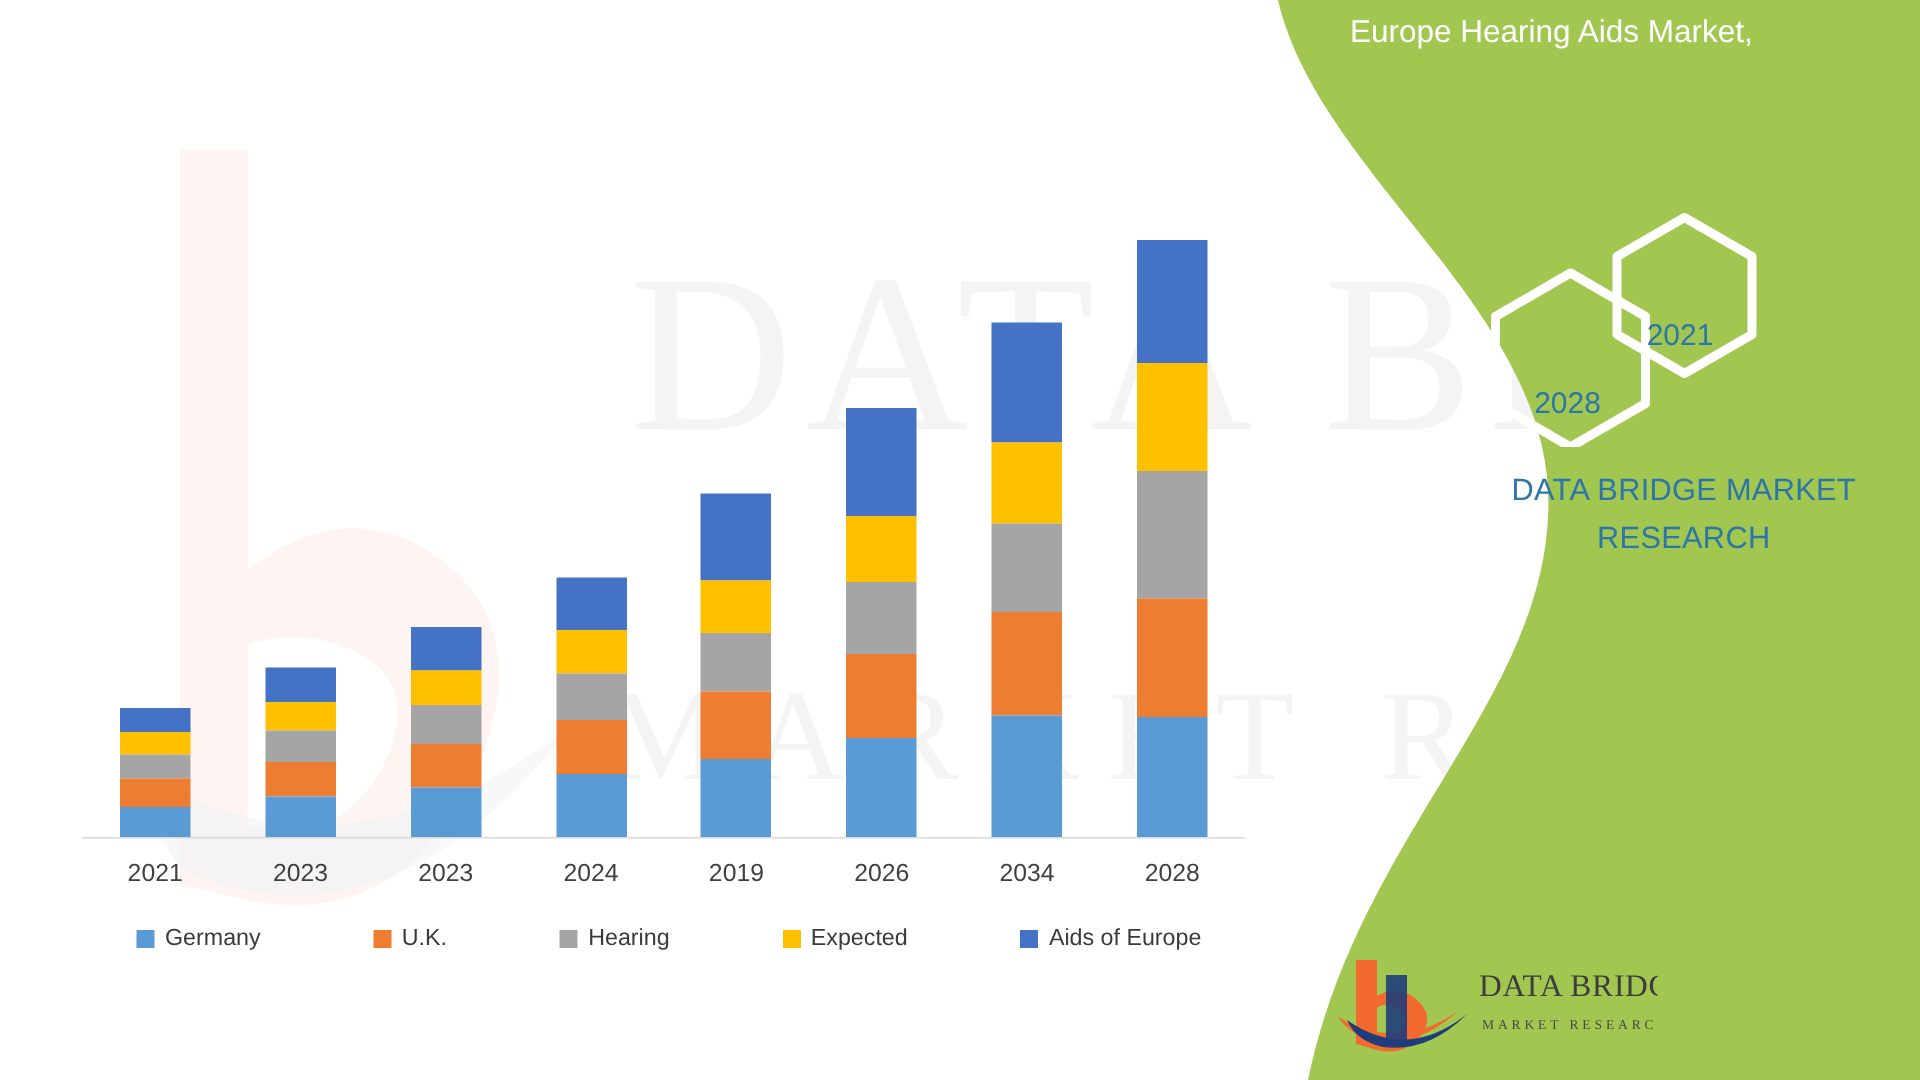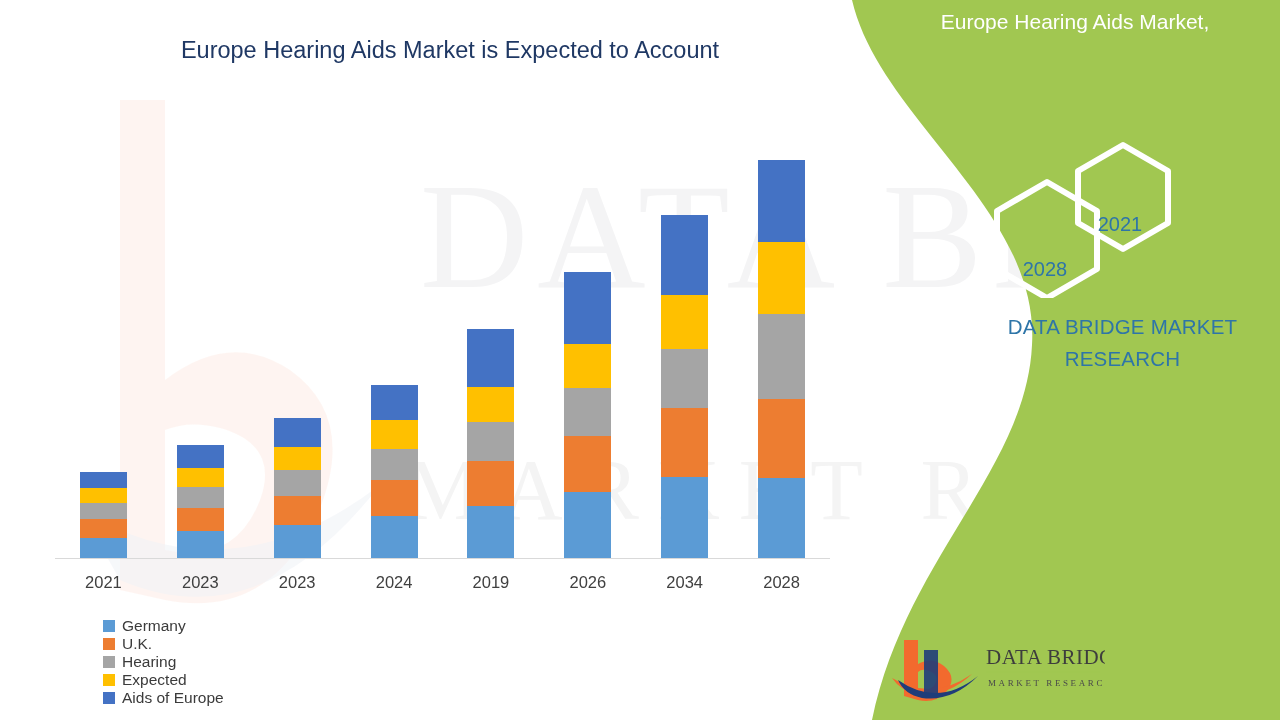--- a/index.html
+++ b/index.html
@@ -124,27 +124,26 @@
     width: 80px;
     text-align: center;
     font-size: 16.5px;
     color: #404040;
     font-weight: 400;
   }
 
   
   #legend {
     position: absolute;
-    left: 103px;
+    left: 91px;
     top: 617px;
     width: 710px;
     display: flex;
-    align-items: flex-start;
+    align-items: flex-end;
     justify-content: space-between;
-    flex-direction: column;
   }
   .legend-item {
     display: flex;
     align-items: center;
     gap: 7px;
   }
   .legend-swatch {
     width: 12px;
     height: 12px;
     display: block;
@@ -154,21 +153,21 @@
     font-size: 15.5px;
     color: #3b3b3b;
   }
 
   
   #panel-title {
     position: absolute;
     left: 900px;
     top: 6px;
     width: 350px;
-    text-align: center;
+    text-align: left;
     color: #ffffff;
     font-size: 21px;
     line-height: 1.5;
     font-weight: 400;
   }
   #hexes {
     position: absolute;
     left: 985px;
     top: 138px;
     width: 210px;
@@ -216,21 +215,20 @@
   </svg>
 
   <div class="wm-text" id="wm-databridge">DATA BRIDGE</div>
   <div class="wm-text" id="wm-marketresearch">MARKET RESEARCH</div>
 
   <svg id="green-panel" viewBox="0 0 1280 720" preserveAspectRatio="none" aria-hidden="true">
     <path d="M852,0 C880,120 1040,210 1032,345 C1026,470 905,560 872,720 L1280,720 L1280,0 Z" fill="#a1c751"></path>
   </svg>
 
   <div id="headline">
-    <div>Europe Hearing Aids Market is Expected to Account</div>
   </div>
 
   <div id="chart-area">
     <div id="plot">
         <div class="bar-col">
           <div class="bar">
             <div class="seg" style="background: rgb(91, 155, 213); height: 20.33px;"></div>
             <div class="seg" style="background: rgb(237, 125, 49); height: 18.19px;"></div>
             <div class="seg" style="background: rgb(165, 165, 165); height: 16.05px;"></div>
             <div class="seg" style="background: rgb(255, 192, 0); height: 14.98px;"></div>

